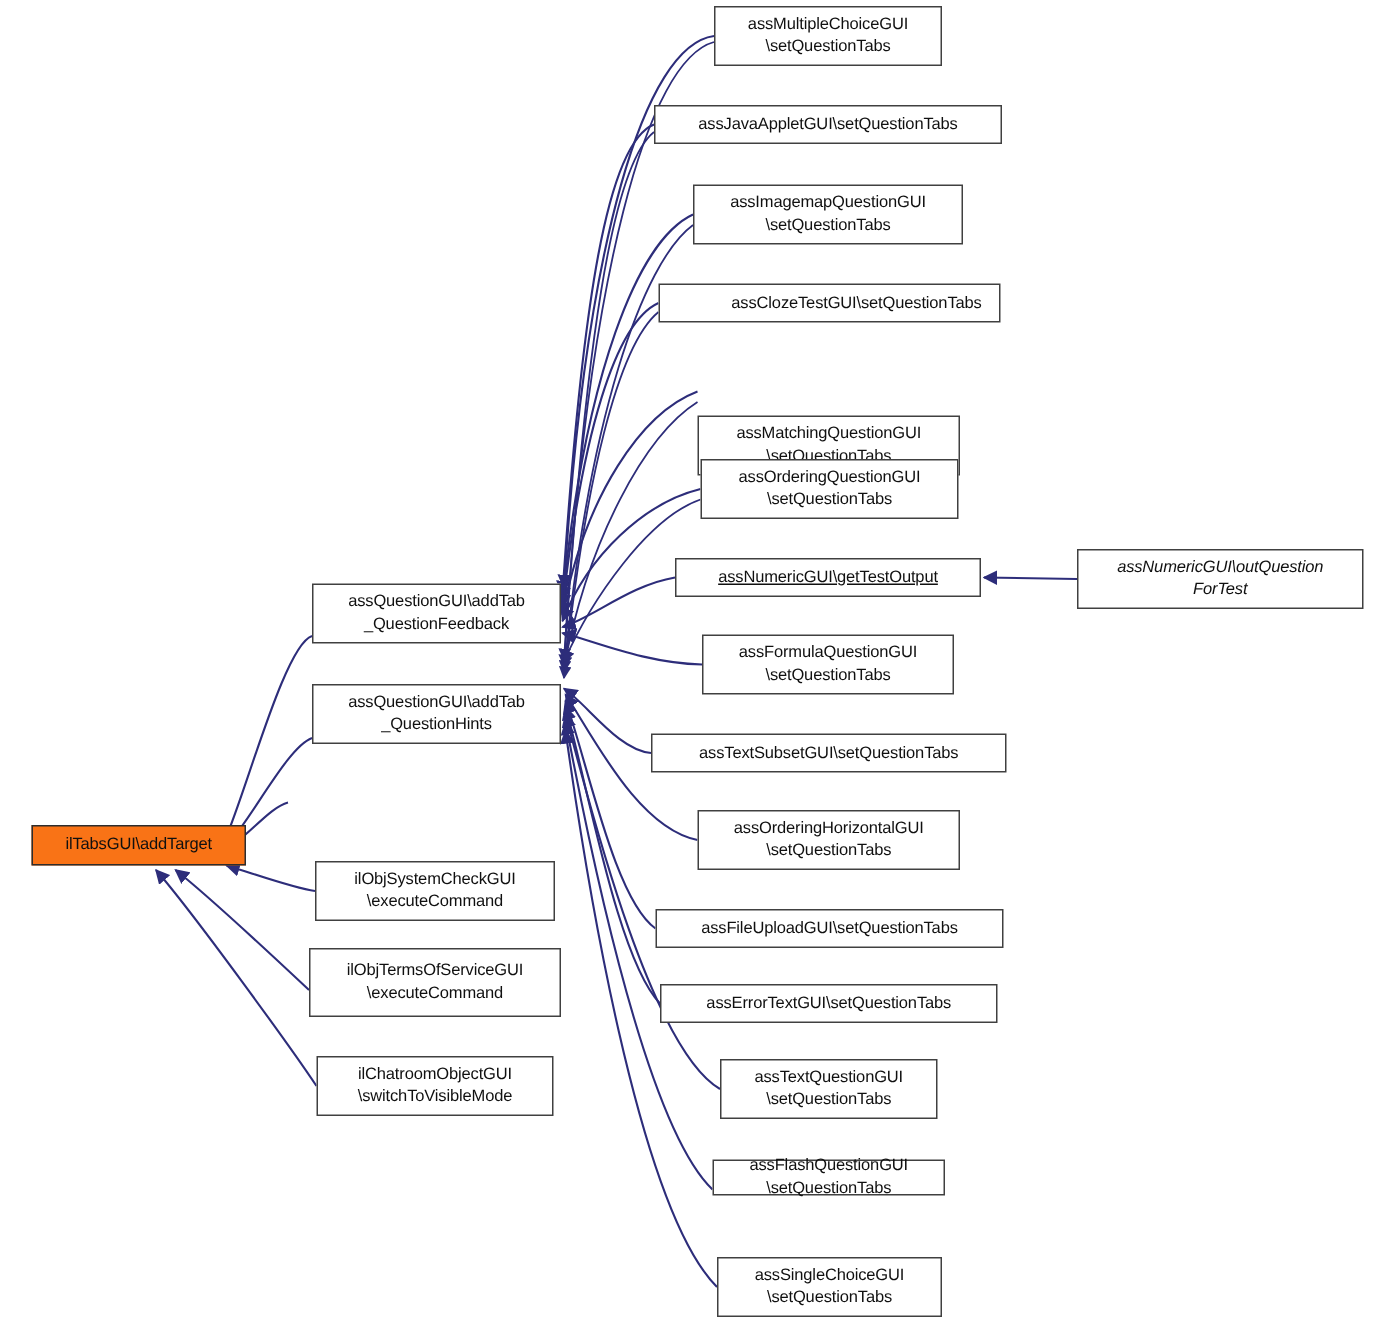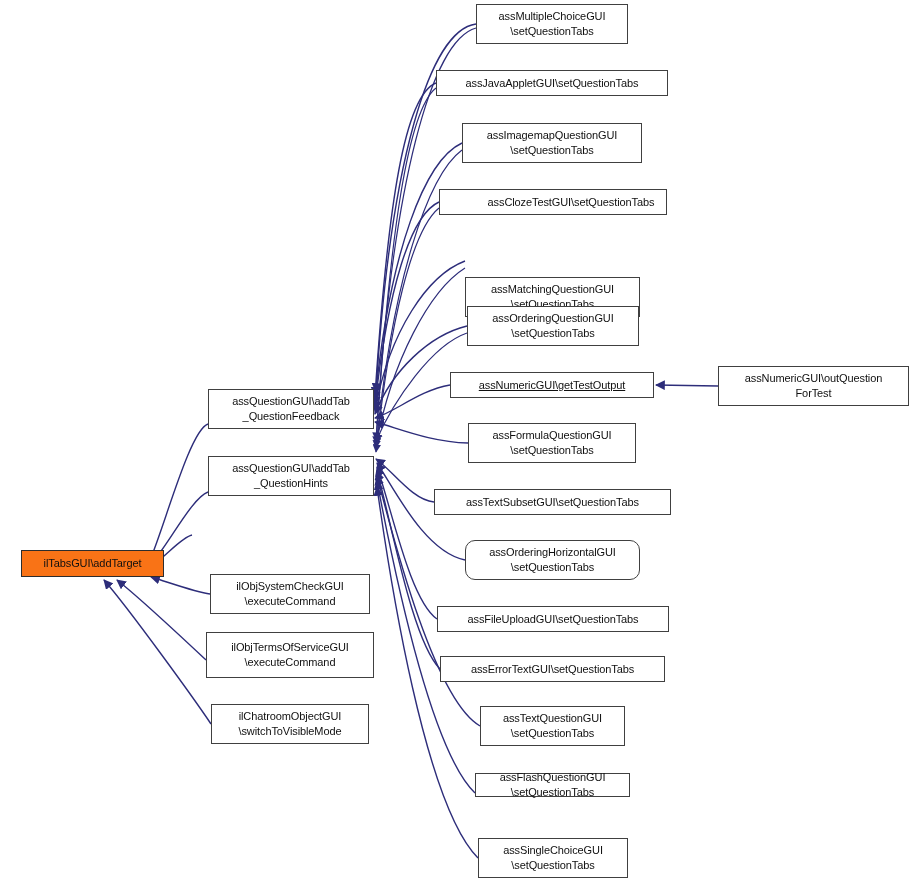--- a/index.html
+++ b/index.html
@@ -148,21 +148,21 @@
   <div class="node" style="left:450px; top:372px; width:204px; height:26px;text-decoration:underline;">
     <span class="lbl">assNumericGUI\getTestOutput</span>
   </div>
   <div class="node" style="left:468px; top:423px; width:168px; height:40px;">
     <span class="lbl">assFormulaQuestionGUI
 \setQuestionTabs</span>
   </div>
   <div class="node" style="left:434px; top:489px; width:237px; height:26px;">
     <span class="lbl">assTextSubsetGUI\setQuestionTabs</span>
   </div>
-  <div class="node" style="left:465px; top:540px; width:175px; height:40px;border-radius:10px;">
+  <div class="node" style="left:465px; top:540px; width:175px; height:40px;">
     <span class="lbl">assOrderingHorizontalGUI
 \setQuestionTabs</span>
   </div>
   <div class="node" style="left:437px; top:606px; width:232px; height:26px;">
     <span class="lbl">assFileUploadGUI\setQuestionTabs</span>
   </div>
   <div class="node" style="left:440px; top:656px; width:225px; height:26px;">
     <span class="lbl">assErrorTextGUI\setQuestionTabs</span>
   </div>
   <div class="node" style="left:480px; top:706px; width:145px; height:40px;">
@@ -171,18 +171,18 @@
   </div>
   <div class="node" style="left:475px; top:773px; width:155px; height:24px;">
     <span class="lbl">assFlashQuestionGUI
 \setQuestionTabs</span>
   </div>
   <div class="node" style="left:478px; top:838px; width:150px; height:40px;">
     <span class="lbl">assSingleChoiceGUI
 \setQuestionTabs</span>
   </div>
 
-  <div class="node" style="left:718px; top:366px; width:191px; height:40px;">
+  <div class="node" style="left:718px; top:366px; width:191px; height:40px;font-style:italic;">
     <span class="lbl">assNumericGUI\outQuestion
 ForTest</span>
   </div>
 
 </div>
 
 </body></html>

